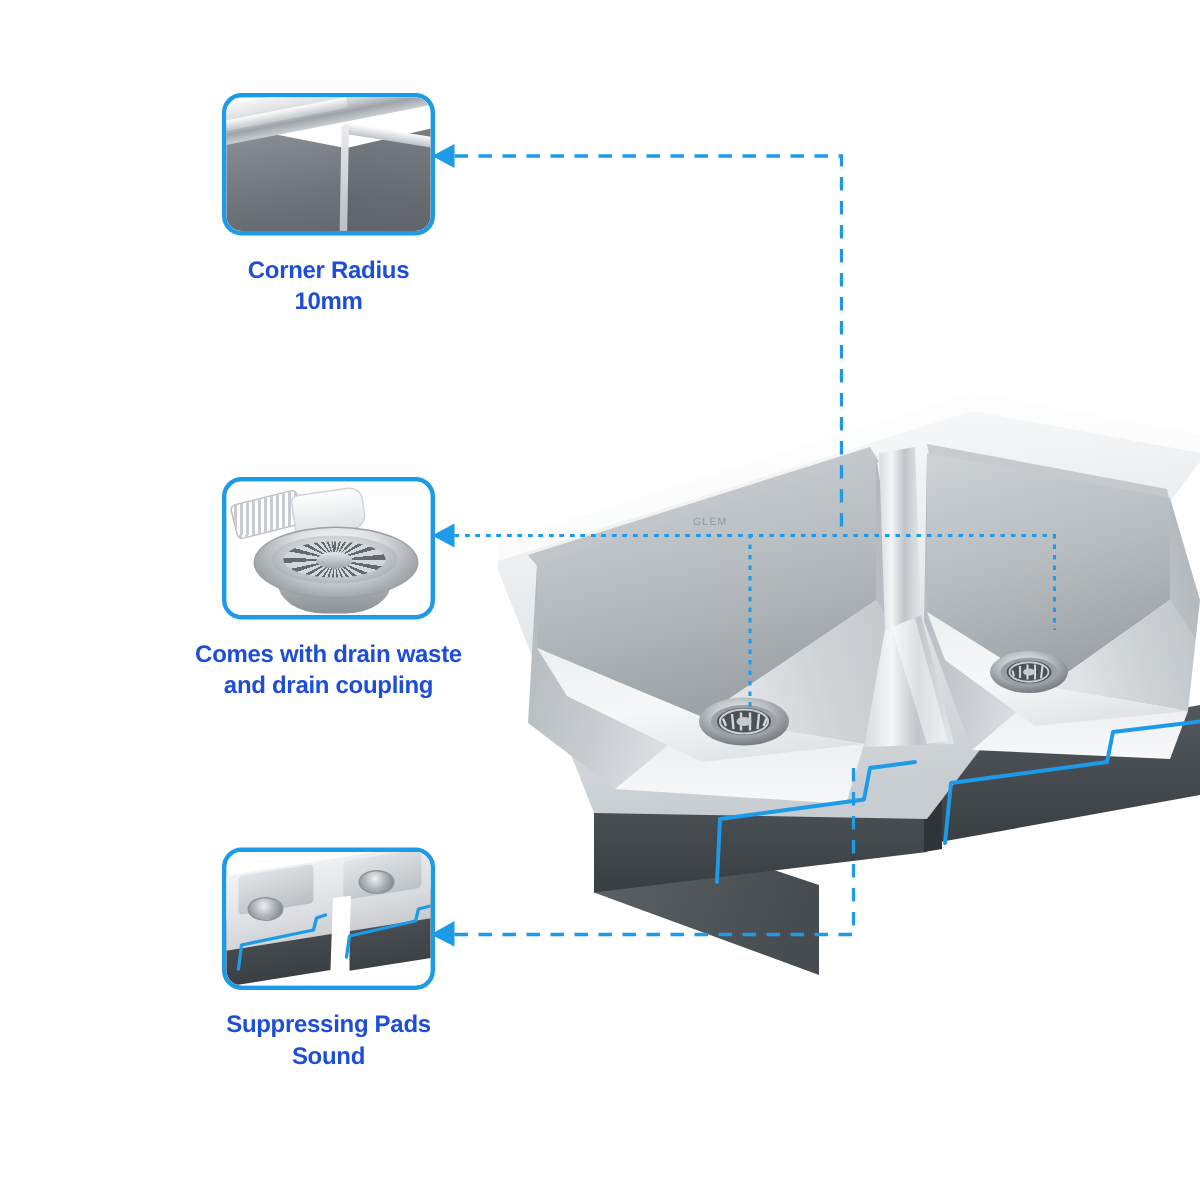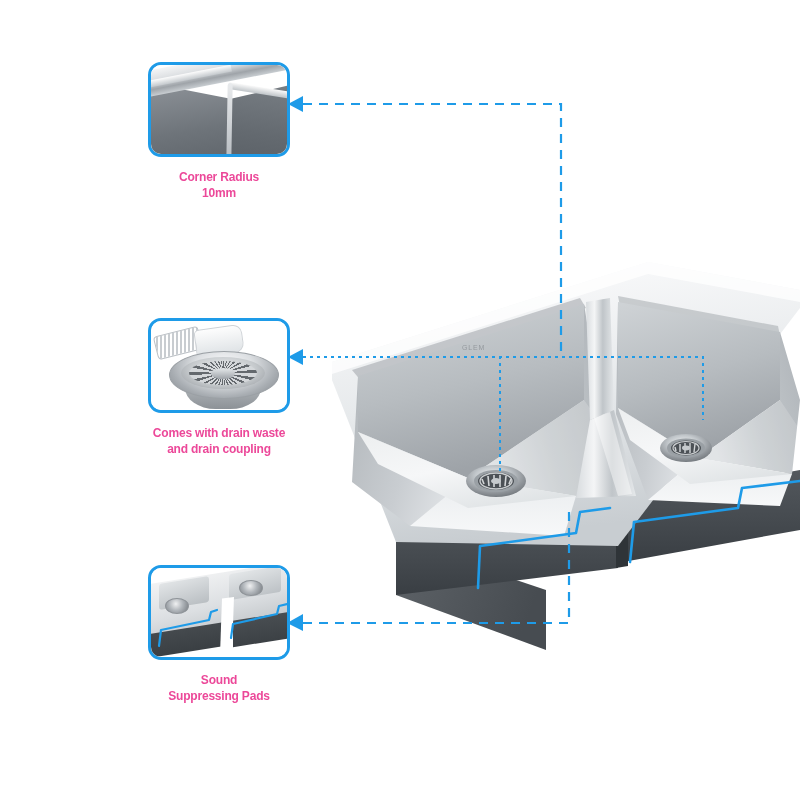--- a/index.html
+++ b/index.html
@@ -30,23 +30,23 @@
     height: 95px;
     margin: 0 auto;
     border: 3px solid #1E9BE8;
     border-radius: 13px;
     background: #ffffff;
     overflow: hidden;
     box-sizing: border-box;
   }
   .feature-caption {
     margin-top: 13px;
-    font-size: 12px;
+    font-size: 16px;
     font-weight: bold;
-    color: #ec4899;
+    color: #1d4ed8;
     line-height: 1.33;
     letter-spacing: -0.2px;
   }
 
   
   .cr-art { position: absolute; inset: 0; background: #ffffff; }
   .cr-rim {
     position: absolute;
     left: -14px; top: 8px;
     width: 190px; height: 26px;
@@ -275,22 +275,22 @@
         <div class="sp-drainA"></div>
         <div class="sp-drainB"></div>
         <div class="sp-gap"></div>
         <svg width="142" height="95" viewBox="0 0 142 95" style="position:absolute; left:0; top:0;">
           <path d="M 8 78 L 10 62 L 58 52 L 60 44 L 66 42" fill="none" stroke="#1E9BE8" stroke-width="2.2" stroke-linejoin="round" stroke-linecap="round"></path>
           <path d="M 80 70 L 82 56 L 126 46 L 128 38 L 136 36" fill="none" stroke="#1E9BE8" stroke-width="2.2" stroke-linejoin="round" stroke-linecap="round"></path>
         </svg>
       </div>
     </div>
     <div class="feature-caption">
+      <div>Suppressing Pads</div>
       <div>Sound</div>
-      <div>Suppressing Pads</div>
     </div>
   </div>
 
   <div id="sink-wrap">
     <svg id="sink-svg" width="482" height="400" viewBox="0 0 482 400">
       <defs>
         <linearGradient id="gRimTop" x1="0" y1="0" x2="0.2" y2="1">
           <stop offset="0%" stop-color="#fdfdfe"></stop>
           <stop offset="55%" stop-color="#e6e9eb"></stop>
           <stop offset="100%" stop-color="#c8cdd1"></stop>

